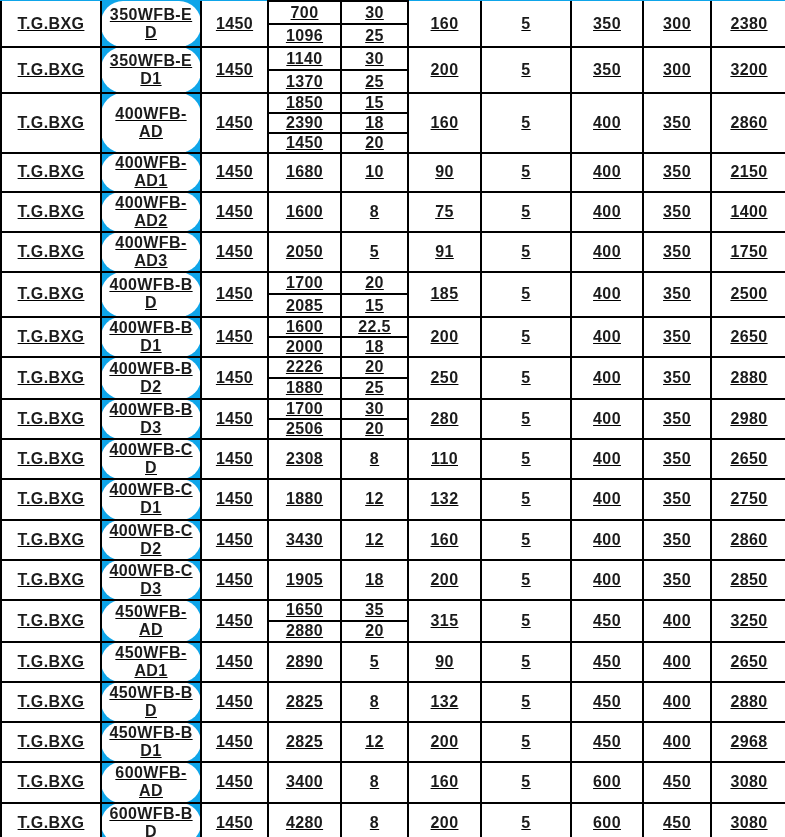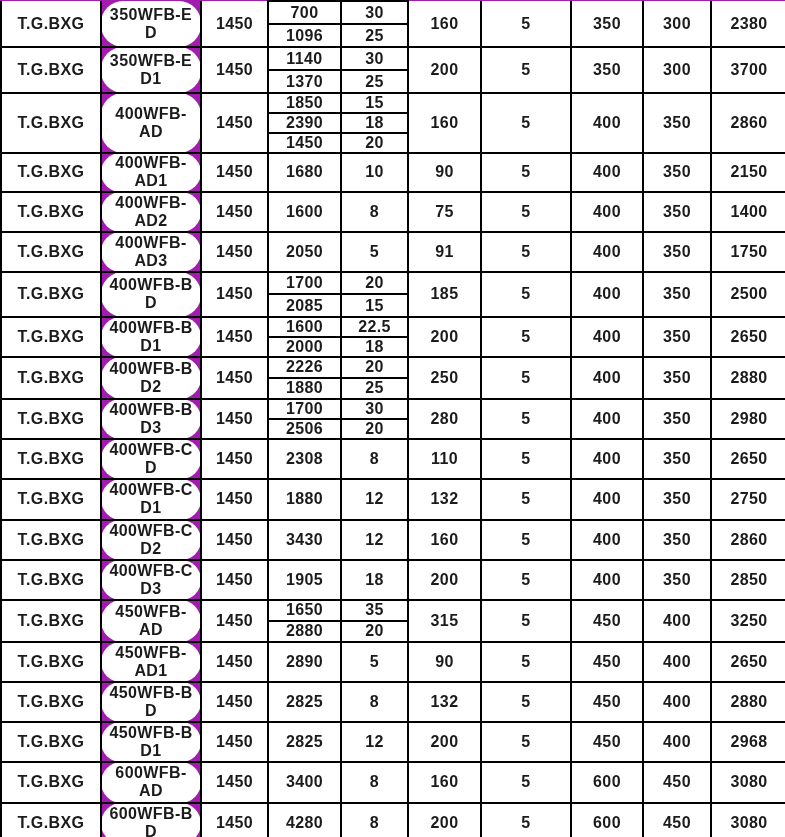--- a/index.html
+++ b/index.html
@@ -4,22 +4,23 @@
 <style>
   html, body {
     margin: 0;
     padding: 0;
     background: #ffffff;
   }
   .page {
     width: 785px;
     height: 837px;
     overflow: hidden;
-    background: #a21caf;
+    background: #0ea5e9;
     position: relative;
+    text-decoration: underline;
   }
   table.spec-table {
     border-collapse: collapse;
     table-layout: fixed;
     width: 785px;
     height: 837px;
     font-family: "Liberation Sans", "DejaVu Sans", sans-serif;
     font-weight: 700;
     font-size: 16px;
     color: #1b1b1b;
@@ -87,21 +88,21 @@
           <td rowspan="2">T.G.BXG</td>
           <td rowspan="2" class="model-cell">350WFB-E
 D1</td>
           <td rowspan="2">1450</td>
           <td>1140</td>
           <td>30</td>
           <td rowspan="2">200</td>
           <td rowspan="2">5</td>
           <td rowspan="2">350</td>
           <td rowspan="2">300</td>
-          <td rowspan="2" class="no-right">3700</td>
+          <td rowspan="2" class="no-right">3200</td>
         </tr>
         <tr style="height: 23px;">
           <td>1370</td>
           <td>25</td>
         </tr>
         <tr style="height: 18px;">
           <td rowspan="3">T.G.BXG</td>
           <td rowspan="3" class="model-cell">400WFB-
 AD</td>
           <td rowspan="3">1450</td>

